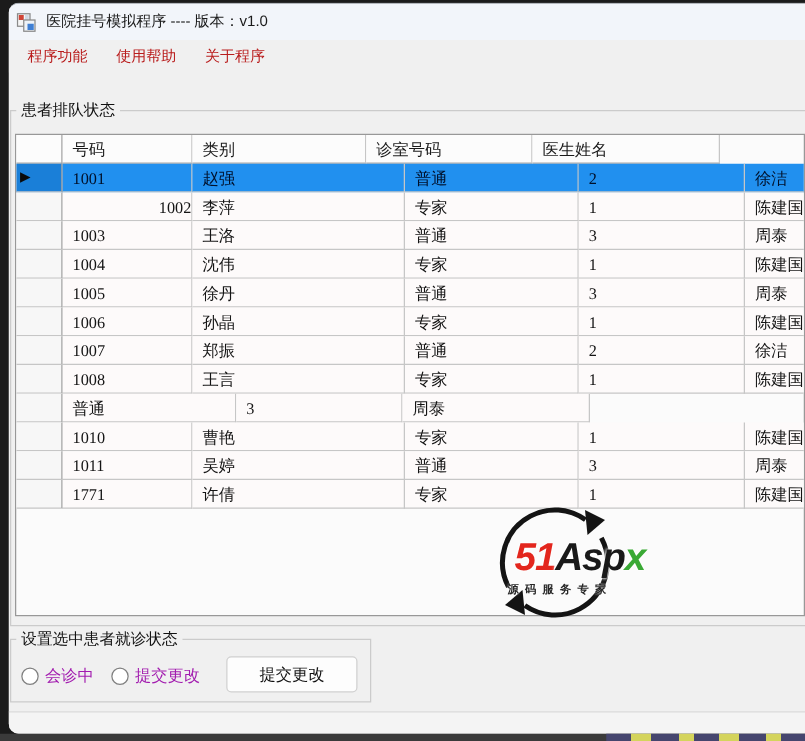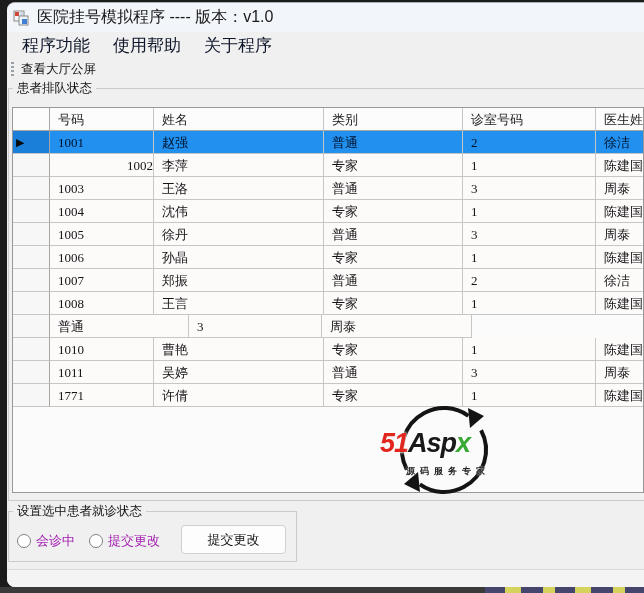--- a/index.html
+++ b/index.html
@@ -16,28 +16,28 @@
     border-top:1px solid #aab0b8;
     box-sizing:border-box;
   }
   
   .titlebar{
     position:absolute;left:0;top:0;right:0;height:29px;
     background:#f2f5fa;display:flex;align-items:center;
     padding-left:6px;box-sizing:border-box;
   }
   .app-icon{width:16px;height:16px;margin-right:8px;flex:0 0 auto;}
-  .title-text{font-size:16px;color:#1a1a1a;white-space:nowrap;}
+  .title-text{font-size:12px;color:#1a1a1a;white-space:nowrap;}
   
   .menubar{
     position:absolute;left:0;top:29px;right:0;height:26px;
     background:#f0f0f0;display:flex;align-items:center;padding-left:6px;
   }
   .menu-item{
-    font-size:17px;color:#0f172a;padding:4px 9px;margin-right:5px;white-space:nowrap;cursor:default;
+    font-size:12px;color:#b91c1c;padding:4px 9px;margin-right:5px;white-space:nowrap;cursor:default;
   }
   
   .toolstrip{
     position:absolute;left:0;top:55px;right:0;height:23px;
     background:#f0f0f0;display:flex;align-items:center;
   }
   .grip{
     width:3px;height:15px;margin-left:4px;margin-right:3px;
     background-image:repeating-linear-gradient(#9aa0a8 0 2px, transparent 2px 4px);
   }
@@ -69,22 +69,22 @@
   }
   .grid-row.selected .cell{background:#2190ef;color:#00102a;}
   .grid-row.selected .rowhdr{background:#1a7fd8;}
   .arrow{
     position:absolute;left:3px;top:0;color:#0b0b0b;font-size:11px;line-height:23px;
   }
   
   .logo{position:absolute;left:373px;top:399px;width:136px;height:97px;z-index:6;}
   .logo svg{position:absolute;left:0;top:0;}
   .logo .brand{
-    position:absolute;left:0;top:26px;width:136px;text-align:left;
-    font-size:27px;font-weight:bold;font-style:italic;letter-spacing:-1px;
+    position:absolute;left:0;top:26px;width:136px;text-align:right;
+    font-size:31px;font-weight:bold;font-style:italic;letter-spacing:-1px;
     text-shadow:0 0 3px #ffffff,0 0 3px #ffffff;white-space:nowrap;
   }
   .b51{color:#e3261d;} .bmid{color:#191919;} .bx{color:#3aa935;}
   .logo .tagline{
     position:absolute;left:0;top:63px;width:136px;text-align:center;
     font-size:9px;font-weight:bold;color:#262626;letter-spacing:5px;
     text-shadow:0 0 2px #fff;white-space:nowrap;
   }
   
   .radio-group{position:absolute;left:8px;top:20px;display:flex;align-items:center;}
@@ -129,34 +129,29 @@
     </svg>
     <span class="title-text">医院挂号模拟程序 ---- 版本：v1.0</span>
   </div>
 
   <div class="menubar" id="menubar">
       <span class="menu-item">程序功能</span>
       <span class="menu-item">使用帮助</span>
       <span class="menu-item">关于程序</span>
     </div>
 
-  <div class="toolstrip">
-    <span class="grip"></span>
-    <span class="tool-button">查看大厅公屏</span>
-  </div>
 
   <div class="groupbox" id="gb-queue">
     <span class="caption">患者排队状态</span>
   </div>
 
   <div class="grid" id="grid">
       <div class="grid-row hdr">
         <div class="cell rowhdr" style="width: 37px;"></div>
         <div class="cell" style="width: 104px;">号码</div>
-        <div class="cell" style="width: 170px;">姓名</div>
         <div class="cell" style="width: 139px;">类别</div>
         <div class="cell" style="width: 133px;">诊室号码</div>
         <div class="cell" style="width: 150px;">医生姓名</div>
       </div>
       <div class="grid-row selected">
         <div class="cell rowhdr" style="width: 37px;">
           <span class="arrow">▶</span>
         </div>
         <div class="cell" style="width: 104px;">1001</div>
         <div class="cell" style="width: 170px;">赵强</div>

